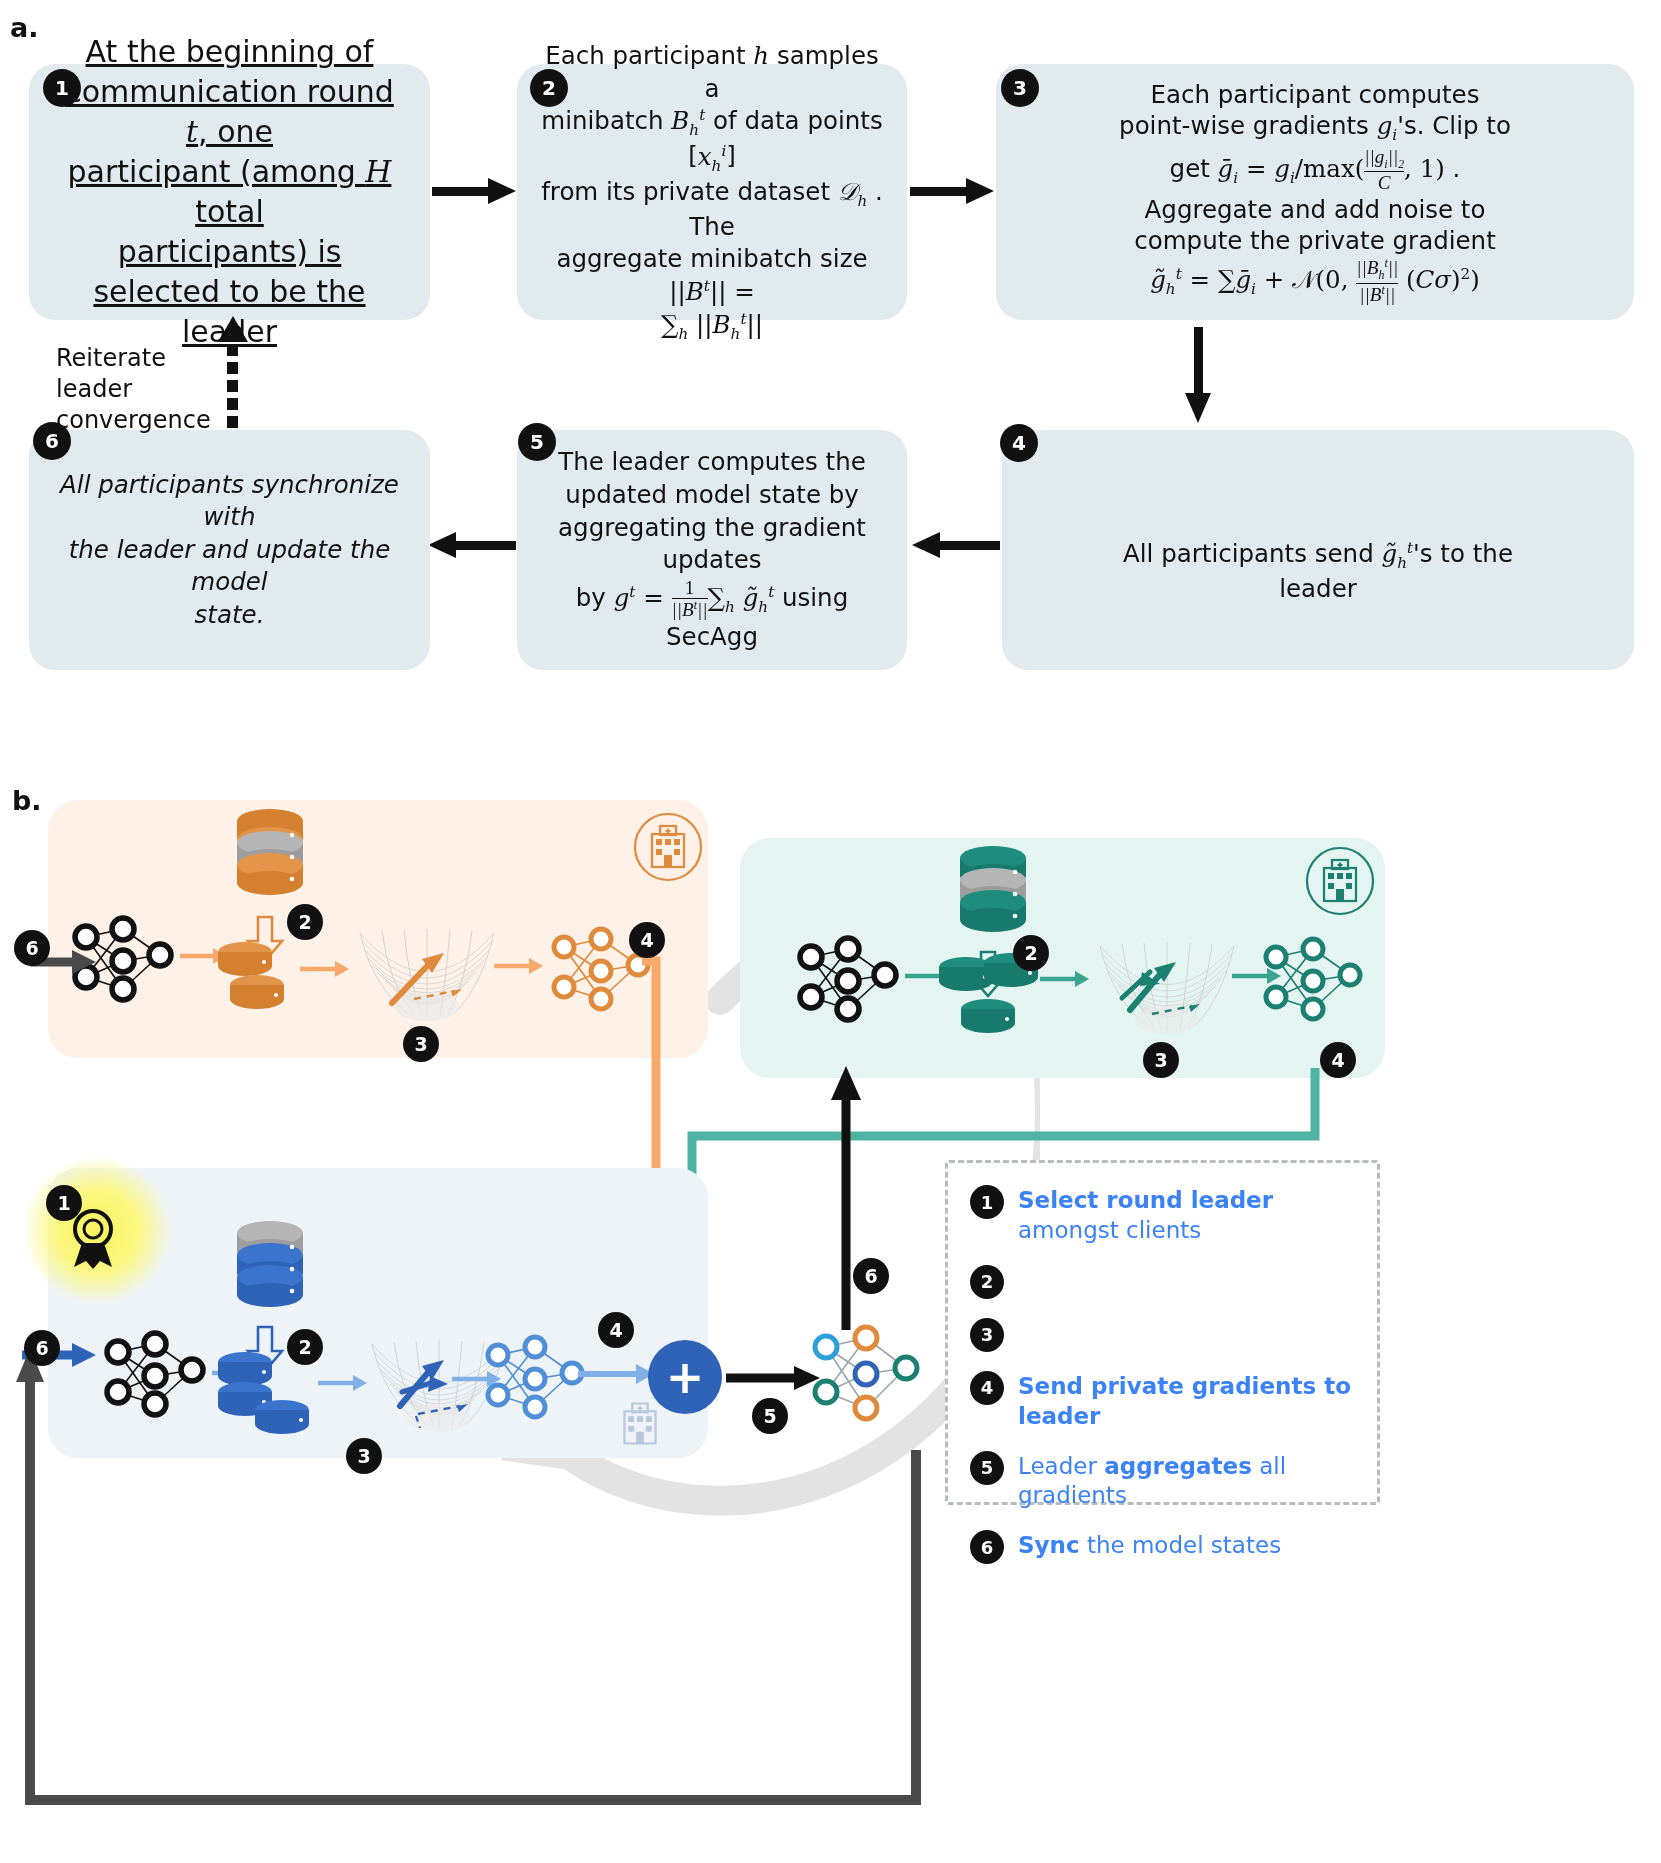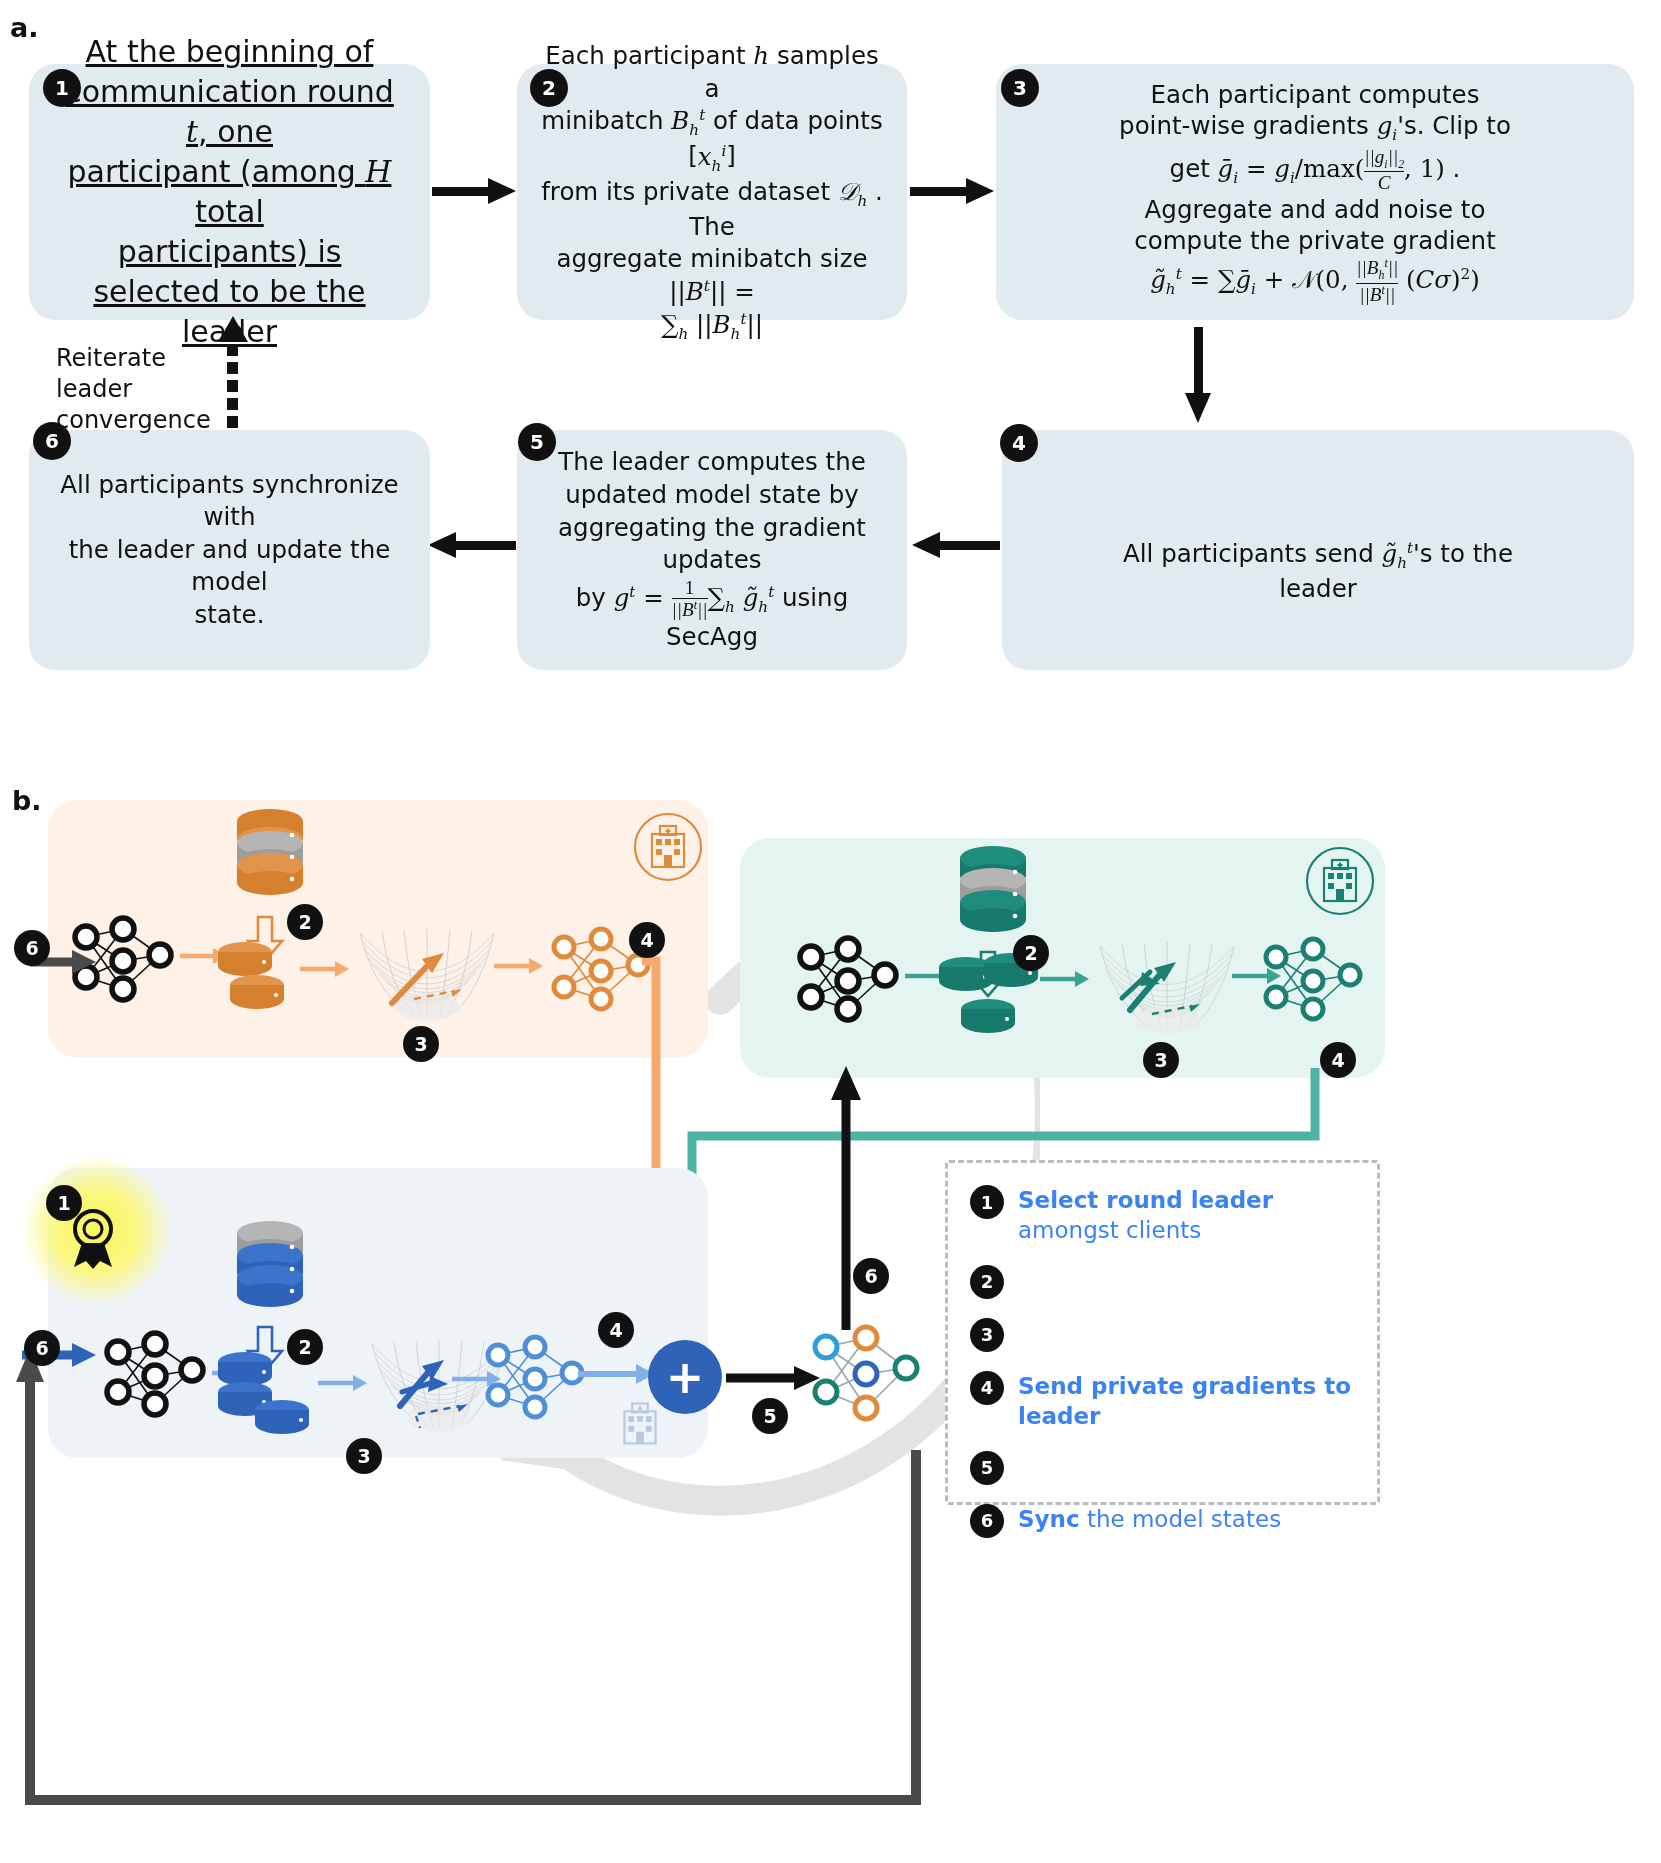--- a/index.html
+++ b/index.html
@@ -140,21 +140,21 @@
   </div>
 </div>
 <div class="badge" style="left:518px; top:423px;">5</div>
 
 <div class="arrow-h" style="left:428px; top:532px; width:88px; height:26px;">
   <div class="ar-line" style="left:28px; top:9px; width:60px; height:9px;"></div>
   <div class="ar-head" style="left:0; top:0; border-top:13px solid transparent; border-bottom:13px solid transparent; border-right:28px solid #111;"></div>
 </div>
 
 <div class="stepbox" style="left:29px; top:430px; width:401px; height:240px;">
-  <div class="inner" style="font-size:24.5px;">
+  <div class="inner" style="font-size:24.5px;font-style:italic;">
     All participants synchronize with<br>the leader and update the model<br>state.
   </div>
 </div>
 <div class="badge" style="left:33px; top:422px;">6</div>
 
 <div class="reiterate" style="left:56px; top:343px; width:180px;">
   <span>Reiterate leader</span><br>
   <span>convergence</span>
 </div>
 <div class="dotted-col" style="left:227px; top:316px; width:12px; height:110px;">
@@ -690,18 +690,19 @@
   </div>
   <div class="legend-row">
     <div class="legend-num">3</div>
   </div>
   <div class="legend-row">
     <div class="legend-num">4</div>
     <div class="legend-txt"><b>Send private gradients to leader</b></div>
   </div>
   <div class="legend-row">
     <div class="legend-num">5</div>
+    <div class="legend-txt"><span>Leader </span><b>aggregates</b><span> all gradients</span></div>
   </div>
   <div class="legend-row">
     <div class="legend-num">6</div>
     <div class="legend-txt"><b>Sync</b><span> the model states</span></div>
   </div>
 </div>
 
 </body></html>

